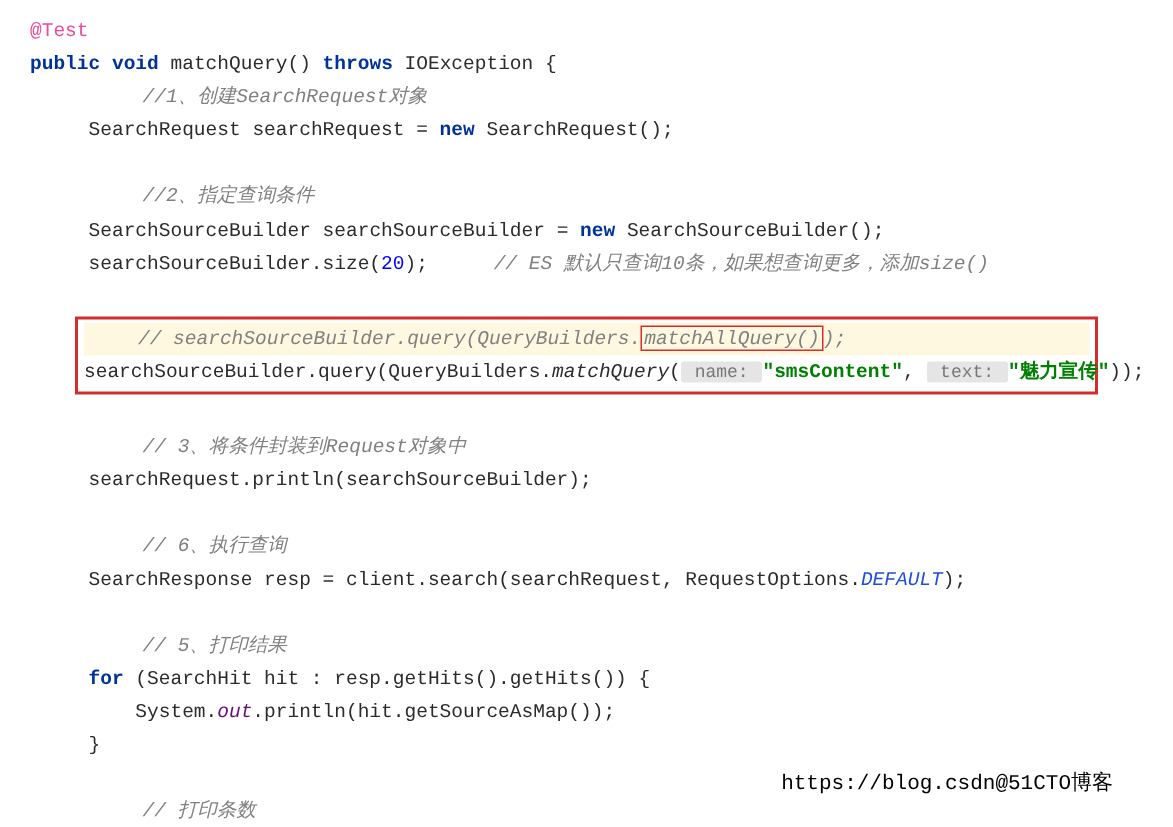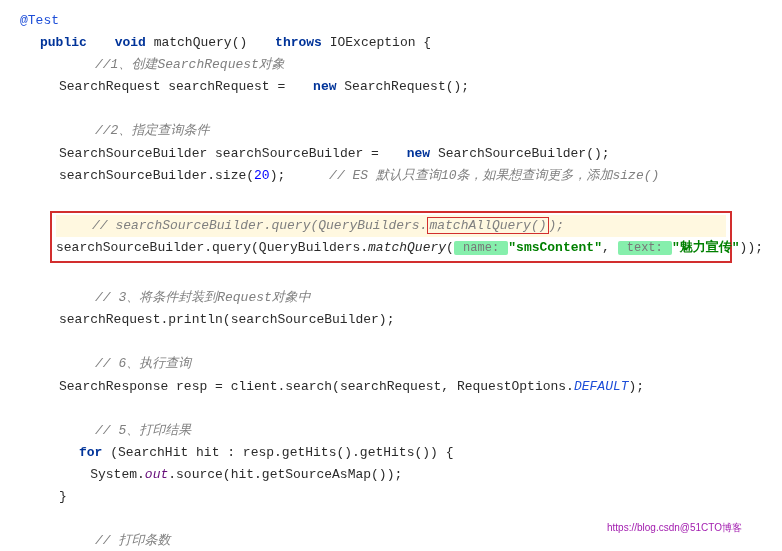--- a/index.html
+++ b/index.html
@@ -6,43 +6,43 @@
     body {
       font-family: Consolas, "Courier New", monospace;
       font-size: 13px;
       background: #ffffff;
       padding: 10px 20px;
       line-height: 1.7;
       color: #2b2b2b;
       width: 782px;
     }
     .line { white-space: pre; }
-    .kw { color: #003399; font-weight: bold; margin-left: 20px; }
-    .annotation { color: #1d4ed8; text-align: right; }
+    .kw { color: #003399; font-weight: bold; }
+    .annotation { color: #ec4899; text-align: right; }
     .comment { color: #808080; font-style: italic; margin-left: 36px; }
     .string { color: #008000; font-weight: bold; }
     .num { color: #0000ff; }
     .static-field { color: #1d4ed8; font-style: italic; margin-top: 28px; }
     .out-field { color: #660e7a; font-style: italic; }
-    .param-hint { color: #787878; background: #86efac; padding: 0 2px; border-radius: 2px; font-size: 12px; }
+    .param-hint { color: #787878; background: #e5e5e5; padding: 0 2px; border-radius: 2px; font-size: 12px; }
     .highlight-box {
       border: 2px solid #d22e2e;
       padding: 2px 4px;
       margin: 2px 30px 2px 30px;
     }
     .yellow-line { background: #fff8e0; }
     .inner-red-box { border: 1px solid #d22e2e; padding: 0 1px; }
     .method-italic { font-style: italic; }
     .watermark {
       position: fixed;
       bottom: 15px;
       right: 40px;
-      color: #a21caf;
-      font-size: 10px;
-      font-family: Liberation Sans, sans-serif;
+      color: #000000;
+      font-size: 14px;
+      font-family: Liberation Mono, monospace;
     }
   </style>
 </head>
 <body>
 
 <div class="line"><span class="annotation">@Test</span></div>
 
 <div class="line"><span class="kw">public</span> <span class="kw">void</span> <span>matchQuery</span>() <span class="kw">throws</span> <span>IOException</span> {</div>
 
 <div class="line">     <span class="comment">//1、创建SearchRequest对象</span></div>
@@ -75,21 +75,21 @@
 <div class="line">     <span class="comment">// 6、执行查询</span></div>
 
 <div class="line">     <span>SearchResponse</span> <span>resp</span><span> = client.search(searchRequest, RequestOptions.</span><span class="static-field">DEFAULT</span><span>);</span></div>
 
 <div class="line">&nbsp;</div>
 
 <div class="line">     <span class="comment">// 5、打印结果</span></div>
 
 <div class="line">     <span class="kw">for</span><span> (SearchHit hit : resp.getHits().getHits()) {</span></div>
 
-<div class="line">         <span>System.</span><span class="out-field">out</span><span>.source(hit.getSourceAsMap());</span></div>
+<div class="line">         <span>System.</span><span class="out-field">out</span><span>.println(hit.getSourceAsMap());</span></div>
 
 <div class="line">     <span>}</span></div>
 
 <div class="line">&nbsp;</div>
 
 <div class="line">     <span class="comment">// 打印条数</span></div>
 
 <div class="watermark">https://blog.csdn@51CTO博客</div>
 
 </body></html>

